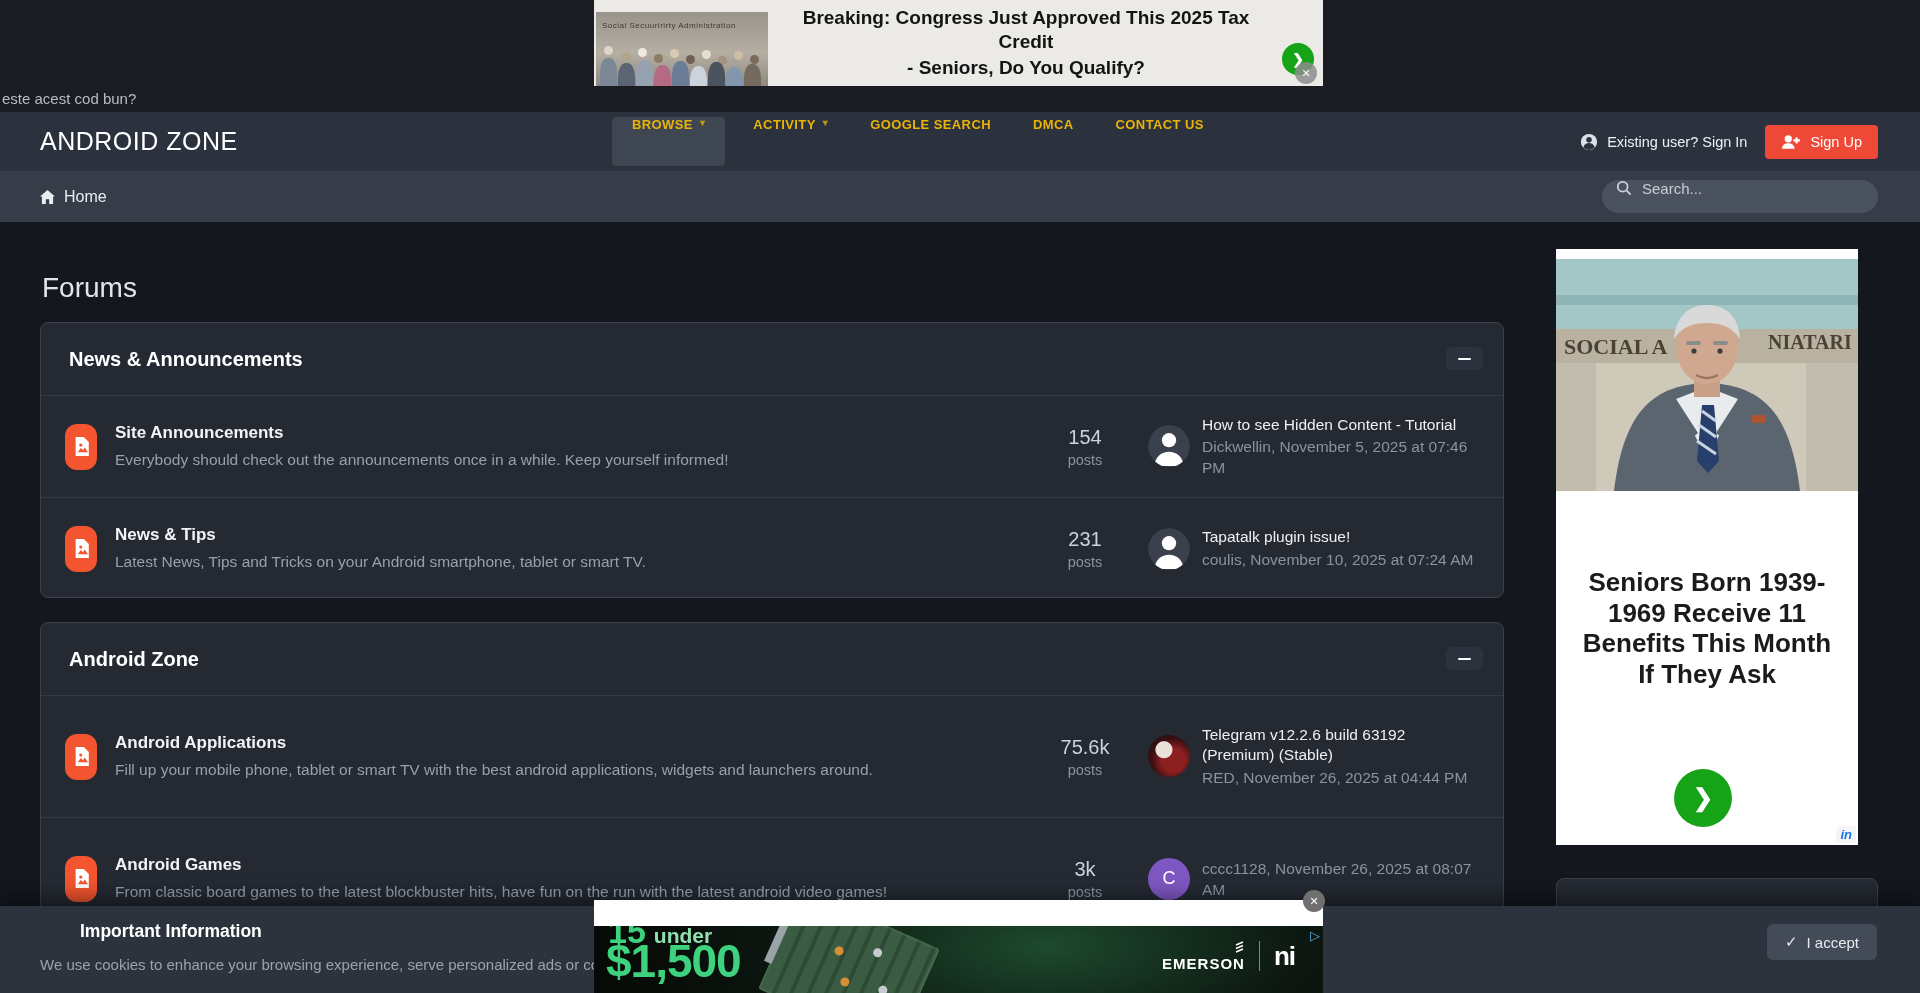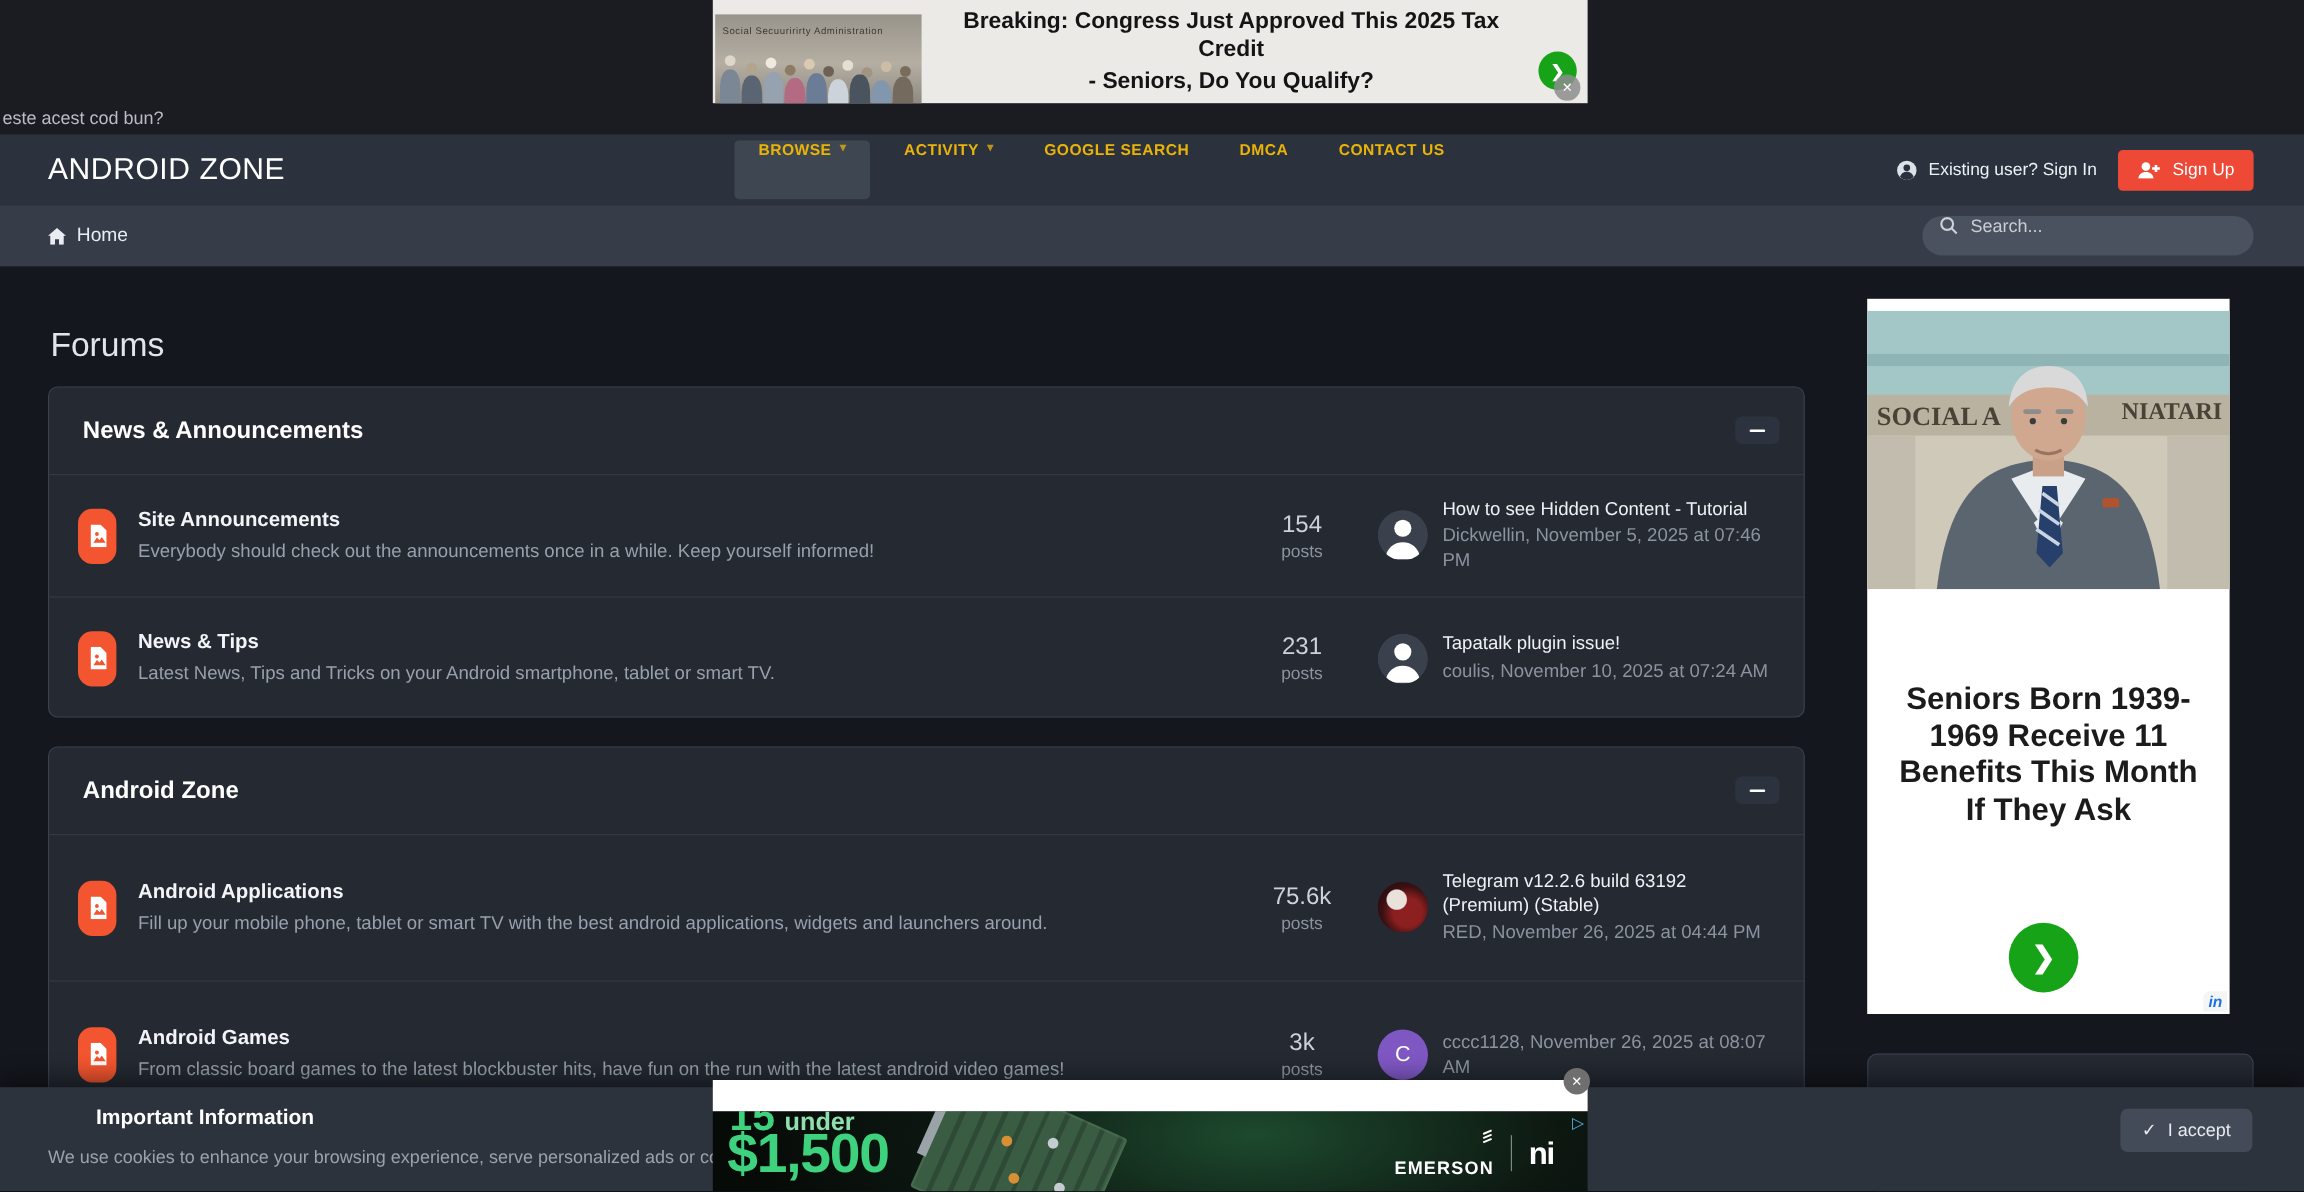--- a/index.html
+++ b/index.html
@@ -119,21 +119,21 @@
   .ba-qty { font-size: 34px; font-weight: 800; color: #3ed27f; }
   .ba-qty-label { font-size: 21px; font-weight: 600; color: #8fe0ae; }
   .ba-price { position: absolute; left: 12px; top: 8px; font-size: 46px; font-weight: 800; letter-spacing: -1px; color: #3ed27f; }
   .ba-pcb { position: absolute; left: 180px; top: -12px; width: 150px; height: 110px; transform: rotate(24deg);
     background: repeating-linear-gradient(90deg, #3a5c42 0 12px, #2e4a36 12px 16px),
     linear-gradient(#3a5c42, #2c4633); border: 2px solid #557d5f66; border-radius: 3px; }
   .ba-pcb::before { content: ""; position: absolute; left: -8px; top: 20px; width: 8px; height: 60px; background: #9aa3a8; }
   .ba-pcb::after { content: ""; position: absolute; left: 18px; top: 14px; width: 9px; height: 9px; border-radius: 50%;
     background: #d98f33; box-shadow: 34px 22px 0 #d98f33, 70px 8px 0 #c5ccd1, 52px 48px 0 #d98f33, 90px 40px 0 #c5ccd1; }
   .ba-brands { position: absolute; right: 28px; top: 14px; display: flex; align-items: center; gap: 14px; }
-  .ba-emerson-wrap { display: flex; flex-direction: column; align-items: flex-end; gap: 12px; }
+  .ba-emerson-wrap { display: flex; flex-direction: column; align-items: flex-end; gap: 2px; }
   .ba-emerson { font-size: 15px; font-weight: 700; letter-spacing: 1px; color: #fff; }
   .ba-divider { width: 1px; height: 30px; background: #ffffff77; }
   .ba-ni { font-size: 26px; font-weight: 800; letter-spacing: -1px; color: #fff; line-height: 1; }
   .ba-adchoices { position: absolute; right: 3px; top: 2px; font-size: 13px; color: #58b1e8; }
   .bottomad-close { position: absolute; left: 709px; top: -10px; width: 22px; height: 22px; border-radius: 50%;
     background: #6f6f6f; color: #fff; display: flex; align-items: center; justify-content: center;
     font-size: 11px; cursor: pointer; z-index: 5; }
 </style>
 </head>
 <body>

